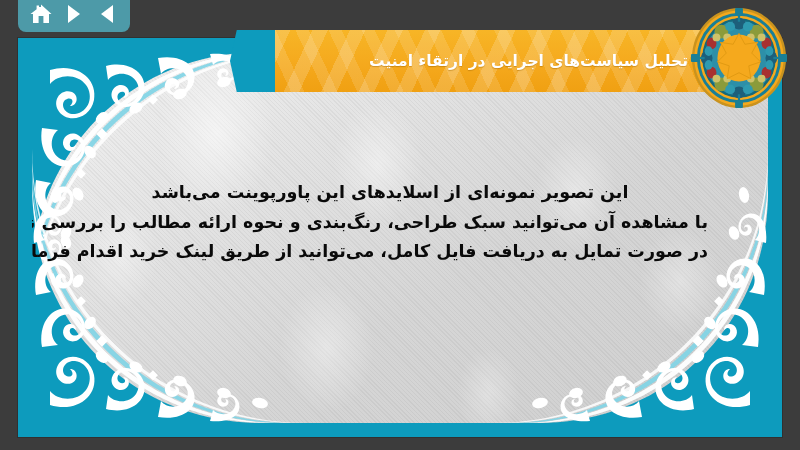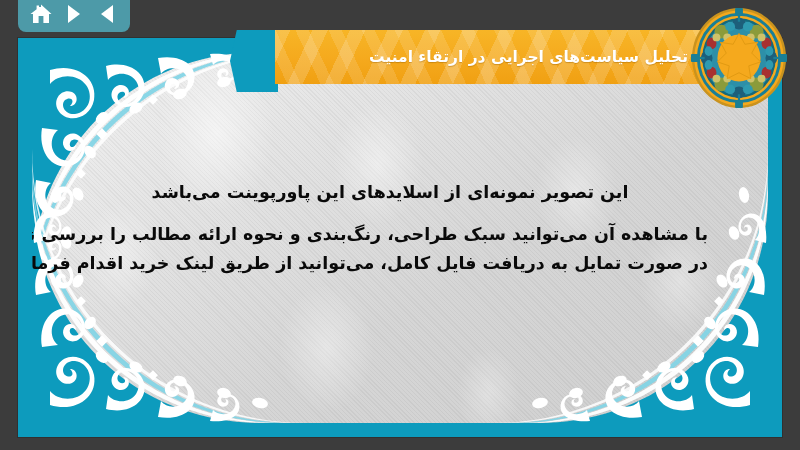--- a/index.html
+++ b/index.html
@@ -64,21 +64,21 @@
   .orn-br{right:0;bottom:0;width:300px;height:300px;transform:scale(-1,-1);}
 
   
   .banner{position:absolute;left:230px;top:30px;right:28px;height:62px;z-index:30;}
   .wedge{
     position:absolute;left:0;top:0;width:48px;height:62px;
     background:#0d9bbd;
     clip-path:polygon(100% 0,100% 100%,14% 100%,0 50%,14% 0);
   }
   .goldband{
-    position:absolute;left:45px;top:0;right:0;height:54px;
+    position:absolute;left:45px;top:0;right:0;height:62px;
     background:
       repeating-linear-gradient(115deg, rgba(255,255,255,.17) 0 14px, rgba(255,255,255,0) 14px 34px),
       repeating-linear-gradient(245deg, rgba(255,255,255,.13) 0 12px, rgba(255,255,255,0) 12px 30px),
       linear-gradient(180deg,#f7b526 0%,#f5a91d 55%,#f0a012 100%);
     display:flex;flex-direction:column;justify-content:center;
     padding:0 84px 0 14px;box-sizing:border-box;
   }
   .t-line{
     color:#ffffff;font-size:15.5px;line-height:1.42;
     text-align:right;white-space:nowrap;font-weight:bold;
@@ -91,21 +91,21 @@
 
   
   .body-copy{
     position:absolute;left:40px;right:60px;top:126px;
     text-align:center;z-index:20;
   }
   .b-line{
     color:#0a0a0a;font-size:17.5px;line-height:1.62;
     white-space:nowrap;font-weight:600;direction:rtl;
   }
-  .b-line.l1{margin-bottom:14px;}
+  .b-line.l1{margin-bottom:2px;}
 </style>
 </head>
 <body>
 
 <div class="stage">
 
   <div class="navbar">
     <div class="navbtn">
       <span class="tri-left"></span>
 

